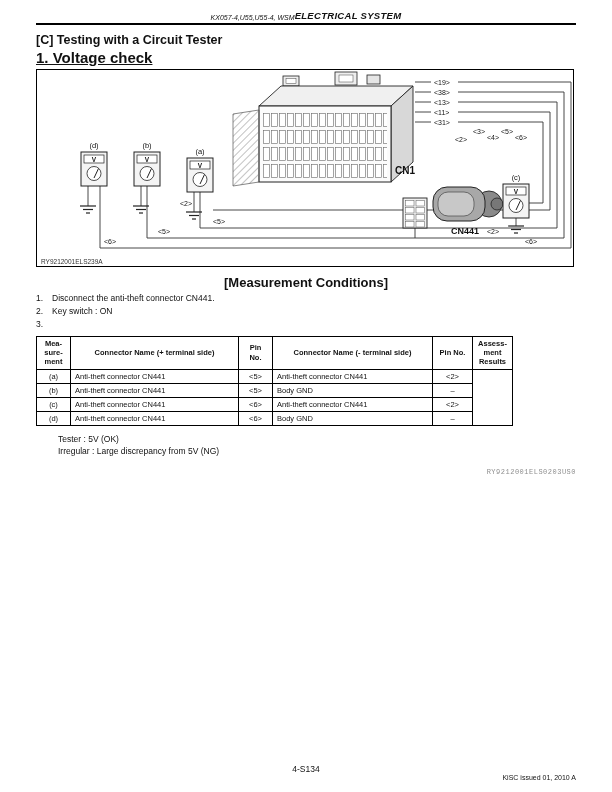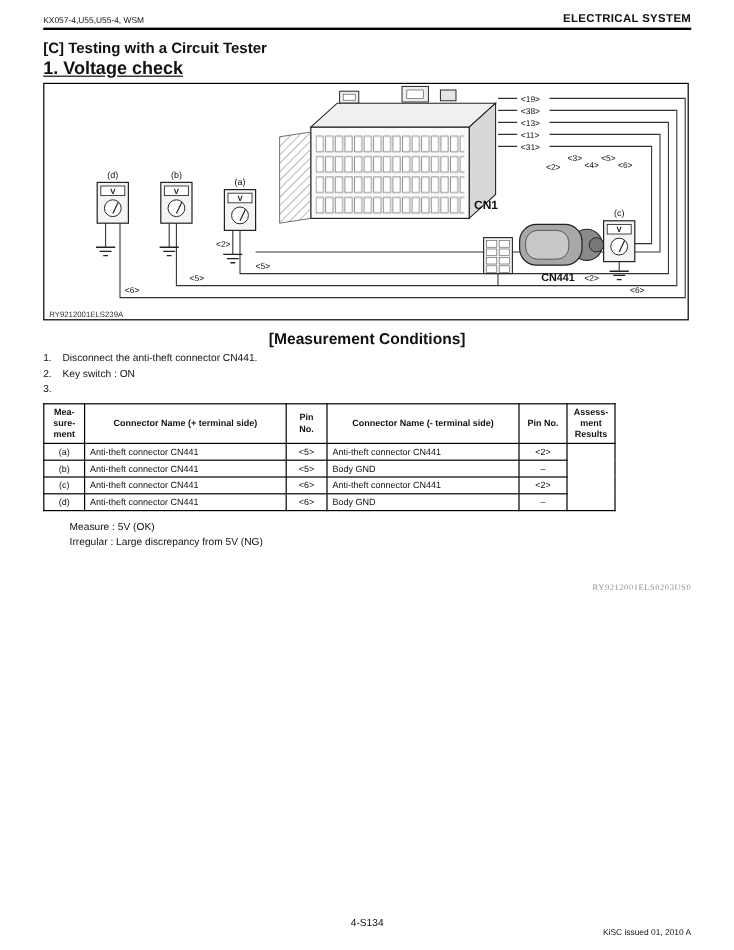--- a/index.html
+++ b/index.html
@@ -4,22 +4,22 @@
 <style>
   * { box-sizing: border-box; }
   html,body { margin:0; padding:0; background:#fff; }
   .page {
     position:relative; width:612px; height:792px; background:#fff;
     font-family:"Liberation Sans", sans-serif; color:#111; overflow:hidden;
     margin:0 auto;
   }
   .content { position:absolute; left:36px; top:10px; width:540px; }
 
-  .hdr { display:flex; justify-content:space-between; align-items:flex-end;
-         border-bottom:2px solid #000; padding-bottom:2px; }
+  .hdr { display:flex; justify-content:center; align-items:flex-end;
+         border-bottom:2px solid #000; padding-bottom:2px;font-style:italic; }
   .hdr-left  { font-size:7px; }
   .hdr-right { font-size:9.5px; font-weight:bold; letter-spacing:.3px; }
 
   .sec-title { font-size:12.5px; font-weight:bold; margin:8px 0 2px; }
   .sub-title { font-size:15px; font-weight:bold; text-decoration:underline; margin:0 0 3px; }
 
   .fig { width:538px; height:198px; border:1px solid #000; }
   .fig svg { display:block; }
 
   .wl        { font-size:7px; fill:#111; }
@@ -34,22 +34,22 @@
   .step-n { width:16px; flex:none; }
 
   table.meas { border-collapse:collapse; margin-top:4px; }
   .meas th, .meas td { border:1px solid #000; font-size:7.5px; }
   .meas th { font-weight:bold; white-space:pre-line; padding:2px 2px; line-height:1.25;
              text-align:center; vertical-align:middle; }
   .meas td { padding:2px 4px; height:13px; vertical-align:middle; }
   .meas td.c { text-align:center; }
 
   .notes { margin:7px 0 0 22px; font-size:8.5px; line-height:1.5; }
-  .doc-code { text-align:right; font-family:Liberation Serif, serif; font-size:7px;
-              color:#8f8f8f; margin-top:28px; letter-spacing:.5px; }
+  .doc-code { text-align:right; font-family:Liberation Mono, monospace; font-size:7px;
+              color:#8f8f8f; margin-top:10px; letter-spacing:.5px; }
 
   .footer-page   { position:absolute; left:0; right:0; bottom:18px; text-align:center; font-size:8.5px;margin-top:33px; }
   .footer-issued { position:absolute; right:36px; bottom:11px; font-size:7px; }
 </style>
 </head>
 <body>
 
 <div class="page">
   <div class="content">
 
@@ -262,21 +262,21 @@
           <td class="c">(d)</td>
           <td>Anti-theft connector CN441</td>
           <td class="c">&lt;6&gt;</td>
           <td>Body GND</td>
           <td class="c">–</td>
         </tr>
       </tbody>
     </table>
 
     <div class="notes">
-      <div>Measure : 5V (OK)</div>
+      <div>Tester : 5V (OK)</div>
       <div>Irregular : Large discrepancy from 5V (NG)</div>
     </div>
 
     <div class="doc-code">RY9212001ELS0203US0</div>
   </div>
 
   <div class="footer-page">4-S134</div>
   <div class="footer-issued">KiSC issued 01, 2010 A</div>
 </div>
 

